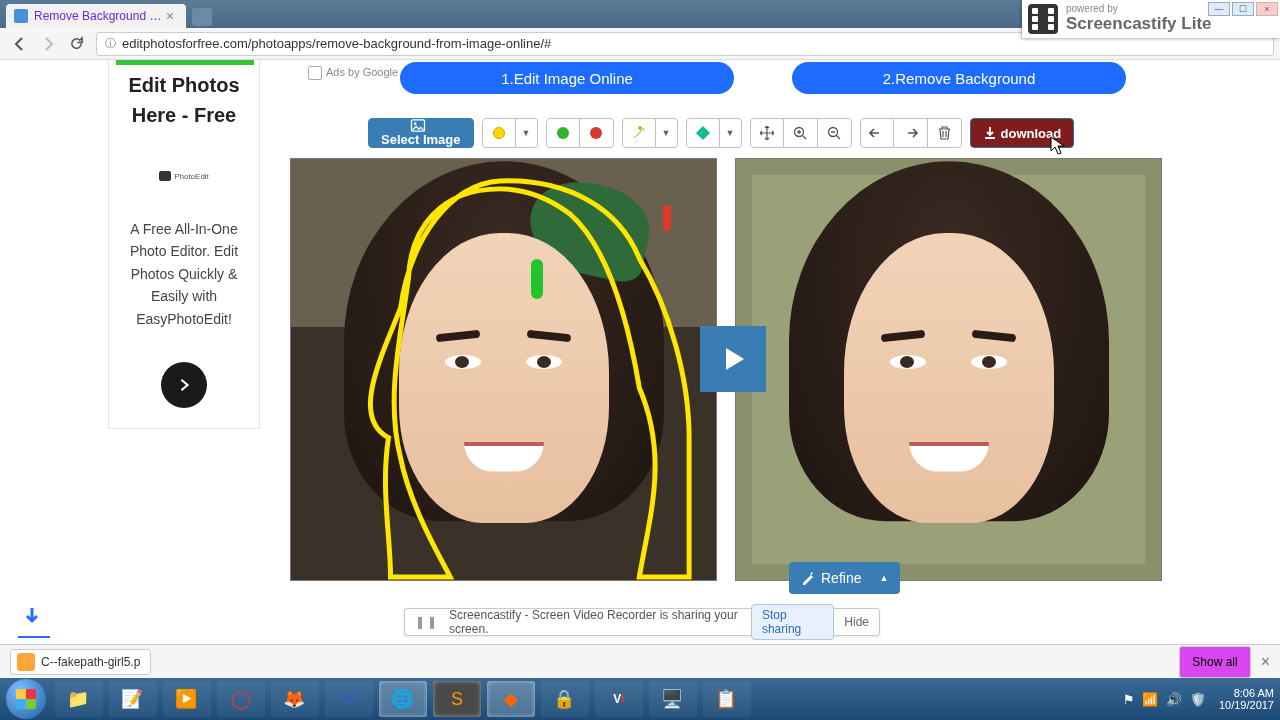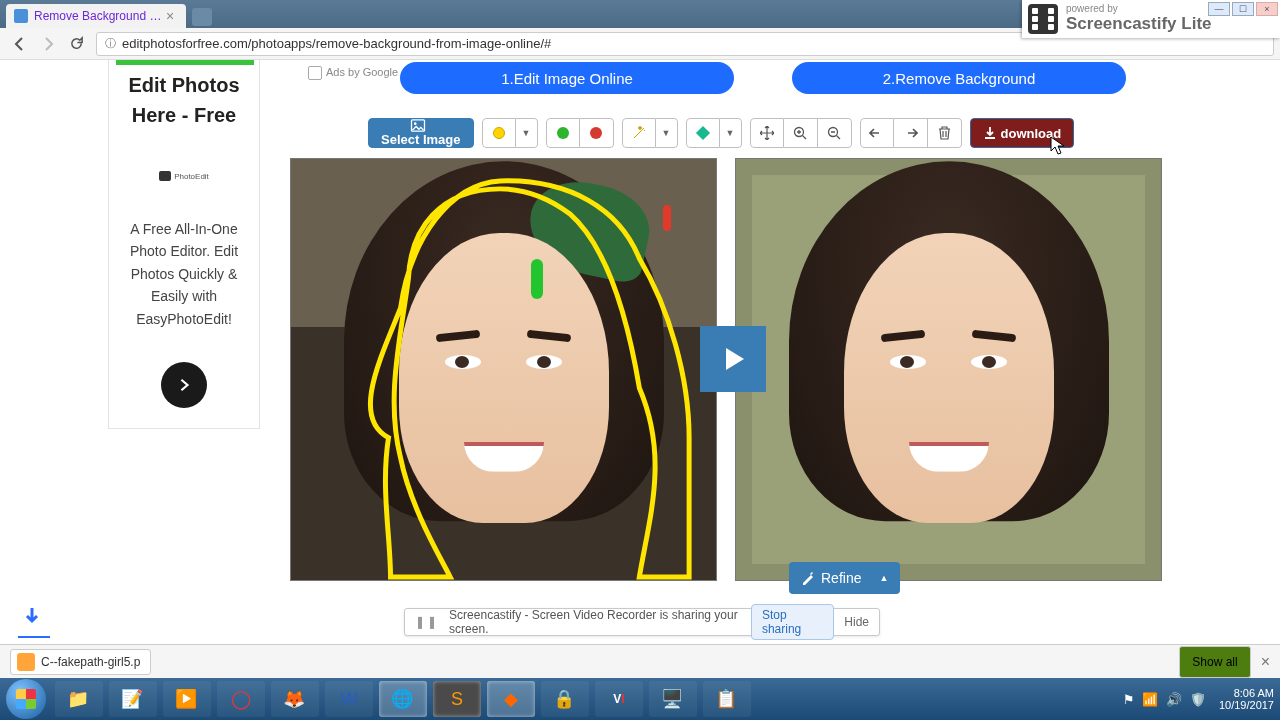--- a/index.html
+++ b/index.html
@@ -86,21 +86,21 @@
 .refine-btn .caret { margin-left:18px; font-size:9px; }
 
 .dl-anim { position:absolute; left:20px; top:545px; width:28px; height:28px; }
 .dl-anim svg { width:24px; height:24px; }
 .dl-line { position:absolute; left:18px; top:576px; width:32px; height:2px; background:#2a6cff; }
 
 
 .shelf { position:absolute; left:0; right:0; bottom:0; height:34px; background:#f5f5f5; border-top:1px solid #ccc; display:flex; align-items:center; padding:0 10px; }
 .shelf-item { display:flex; align-items:center; border:1px solid #ccc; border-radius:3px; padding:3px 10px 3px 6px; font-size:12px; color:#333; background:#fff; }
 .shelf-item .ficon { width:18px; height:18px; background:#ffa53a; border-radius:3px; margin-right:6px; }
-.shelf .showall { margin-left:auto; border:1px solid #ccc; border-radius:3px; padding:8px 12px; font-size:12px; background:#4d7c0f; cursor:pointer; }
+.shelf .showall { margin-left:auto; border:1px solid #ccc; border-radius:3px; padding:8px 12px; font-size:12px; background:#d946ef; cursor:pointer; }
 .shelf .closex { margin-left:10px; color:#777; font-size:16px; cursor:pointer; }
 
 
 .share-banner { position:absolute; left:404px; bottom:42px; width:476px; height:28px; background:#fff; border:1px solid #c9c9c9; border-radius:3px; display:flex; align-items:center; font-size:12px; color:#555; padding:0 10px; box-shadow:0 1px 3px rgba(0,0,0,.1); }
 .share-banner .pause { margin-right:10px; color:#999; letter-spacing:2px; }
 .share-banner .stop { margin-left:auto; background:#e8f1fb; border:1px solid #a9c7e8; color:#2a6cc4; padding:3px 10px; border-radius:4px; cursor:pointer; }
 .share-banner .hide { margin-left:10px; color:#666; cursor:pointer; }
 
 
 .castify { position:absolute; right:0; top:0; width:258px; height:38px; background:#fff; display:flex; align-items:center; padding:0 6px; box-shadow:-1px 1px 3px rgba(0,0,0,.3); }

